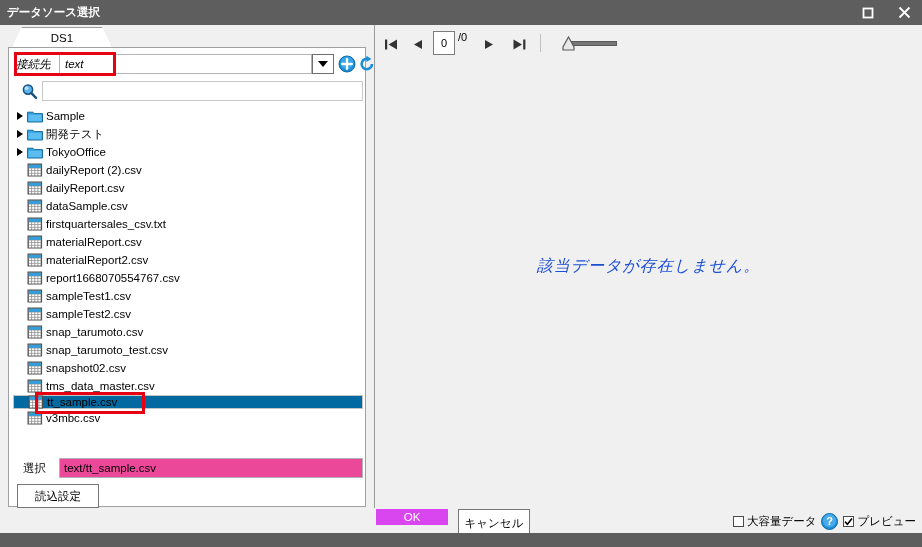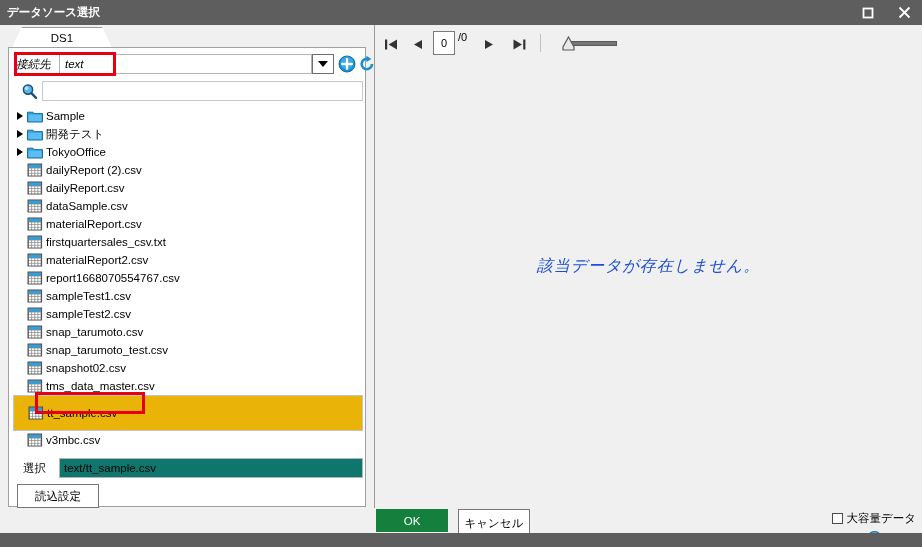--- a/index.html
+++ b/index.html
@@ -108,42 +108,42 @@
 
   
   .filelist {
     position: absolute; left: 4px; top: 59px; width: 350px; height: 340px;
     overflow: hidden; background: #ffffff;
   }
   .row {
     position: relative; height: 18px; display: flex; align-items: center;
     font-size: 11.5px; color: #000; white-space: nowrap;
   }
-  .row.selected { background: #eab308; border: 1px solid #c4c4c4; height: 36px; }
+  .row.selected { background: #0369a1; border: 1px solid #c4c4c4; height: 14px; }
   .arrow {
     width: 14px; display: flex; align-items: center; justify-content: center;
     flex: 0 0 14px;
   }
   .arrow i {
     width: 0; height: 0; border-top: 4px solid transparent; border-bottom: 4px solid transparent;
     border-left: 6px solid #000; display: block;
   }
   .indent { flex: 0 0 14px; }
   .ficon { flex: 0 0 16px; height: 14px; margin-right: 3px; display: flex; align-items: center; }
   .rowlabel { line-height: 14px; }
 
   
   .sel-row { position: absolute; left: 4px; top: 408px; width: 350px; height: 24px; }
   .sel-label {
     position: absolute; left: 10px; top: 0; height: 24px; display: flex; align-items: center;
     font-size: 11.5px; color: #000;
   }
   .sel-input {
     position: absolute; left: 46px; top: 2px; width: 304px; height: 20px;
-    background: #0f766e; border: 1px solid #b4b4b4;
+    background: #ec4899; border: 1px solid #b4b4b4;
     display: flex; align-items: center; padding-left: 4px;
     font-size: 11.5px; color: #000;
   }
   .load-btn {
     position: absolute; left: 8px; top: 436px; width: 82px; height: 24px;
     background: #ffffff; border: 1px solid #767676;
     display: flex; align-items: center; justify-content: center;
     font-size: 11.5px; color: #000;
   }
 
@@ -179,34 +179,34 @@
 
   .empty-msg {
     position: absolute; left: 0; top: 0; width: 547px; height: 483px;
     display: flex; align-items: center; justify-content: center;
     font-size: 16px; color: #1d4ed8; letter-spacing: 1px; font-style: italic;
   }
 
   
   .footer { position: absolute; left: 0; top: 483px; width: 922px; height: 25px; }
   .ok-btn {
-    position: absolute; left: 376px; top: 1px; width: 72px; height: 23px;
-    background: #15803d; color: #ffffff;
+    position: absolute; left: 376px; top: 1px; width: 72px; height: 16px;
+    background: #d946ef; color: #ffffff;
     display: flex; align-items: center; justify-content: center;
     font-size: 11.5px;
   }
   .cancel-btn {
     position: absolute; left: 458px; top: 1px; width: 72px; height: 28px;
     background: #ffffff; color: #000; border: 1px solid #767676;
     display: flex; align-items: center; justify-content: center;
     font-size: 11.5px;
   }
   .foot-right {
     position: absolute; right: 6px; top: 3px; height: 20px;
-    display: flex; align-items: center; gap: 5px; flex-direction: column;
+    display: flex; align-items: center; gap: 5px;
   }
   .cbox {
     width: 11px; height: 11px; background: #ffffff; border: 1px solid #4a4a4a;
     display: flex; align-items: center; justify-content: center;
   }
   .cbox svg { display: block; }
   .cb-label { font-size: 11.5px; color: #000; }
   .help-ico { width: 17px; height: 17px; }
   .foot-item { display: flex; align-items: center; gap: 3px; }
 
@@ -399,43 +399,43 @@
                   <rect x="2" y="8" width="2.3" height="1.9" fill="#ffffff"></rect>
                   <rect x="5.1" y="8" width="2.3" height="1.9" fill="#ffffff"></rect>
                   <rect x="8.2" y="8" width="2.3" height="1.9" fill="#ffffff"></rect>
                   <rect x="11.3" y="8" width="2.3" height="1.9" fill="#ffffff"></rect>
                   <rect x="2" y="10.600000000000001" width="2.3" height="1.9" fill="#ffffff"></rect>
                   <rect x="5.1" y="10.600000000000001" width="2.3" height="1.9" fill="#ffffff"></rect>
                   <rect x="8.2" y="10.600000000000001" width="2.3" height="1.9" fill="#ffffff"></rect>
                   <rect x="11.3" y="10.600000000000001" width="2.3" height="1.9" fill="#ffffff"></rect>
                 </svg>
               </div>
+              <span class="rowlabel">firstquartersales_csv.txt</span>
+            </div>
+            <div class="row">
+              <div class="indent"></div>
+              <div class="ficon">
+                <svg width="16" height="14" viewBox="0 0 16 14">
+                  <rect x="1" y="1" width="13.6" height="12" fill="#8a8a8a" stroke="#4d4d4d" stroke-width="1"></rect>
+                  <rect x="1.8" y="1.8" width="12" height="3" fill="#2e9fe0"></rect>
+                  <rect x="2" y="5.4" width="2.3" height="1.9" fill="#ffffff"></rect>
+                  <rect x="5.1" y="5.4" width="2.3" height="1.9" fill="#ffffff"></rect>
+                  <rect x="8.2" y="5.4" width="2.3" height="1.9" fill="#ffffff"></rect>
+                  <rect x="11.3" y="5.4" width="2.3" height="1.9" fill="#ffffff"></rect>
+                  <rect x="2" y="8" width="2.3" height="1.9" fill="#ffffff"></rect>
+                  <rect x="5.1" y="8" width="2.3" height="1.9" fill="#ffffff"></rect>
+                  <rect x="8.2" y="8" width="2.3" height="1.9" fill="#ffffff"></rect>
+                  <rect x="11.3" y="8" width="2.3" height="1.9" fill="#ffffff"></rect>
+                  <rect x="2" y="10.600000000000001" width="2.3" height="1.9" fill="#ffffff"></rect>
+                  <rect x="5.1" y="10.600000000000001" width="2.3" height="1.9" fill="#ffffff"></rect>
+                  <rect x="8.2" y="10.600000000000001" width="2.3" height="1.9" fill="#ffffff"></rect>
+                  <rect x="11.3" y="10.600000000000001" width="2.3" height="1.9" fill="#ffffff"></rect>
+                </svg>
+              </div>
               <span class="rowlabel">materialReport.csv</span>
-            </div>
-            <div class="row">
-              <div class="indent"></div>
-              <div class="ficon">
-                <svg width="16" height="14" viewBox="0 0 16 14">
-                  <rect x="1" y="1" width="13.6" height="12" fill="#8a8a8a" stroke="#4d4d4d" stroke-width="1"></rect>
-                  <rect x="1.8" y="1.8" width="12" height="3" fill="#2e9fe0"></rect>
-                  <rect x="2" y="5.4" width="2.3" height="1.9" fill="#ffffff"></rect>
-                  <rect x="5.1" y="5.4" width="2.3" height="1.9" fill="#ffffff"></rect>
-                  <rect x="8.2" y="5.4" width="2.3" height="1.9" fill="#ffffff"></rect>
-                  <rect x="11.3" y="5.4" width="2.3" height="1.9" fill="#ffffff"></rect>
-                  <rect x="2" y="8" width="2.3" height="1.9" fill="#ffffff"></rect>
-                  <rect x="5.1" y="8" width="2.3" height="1.9" fill="#ffffff"></rect>
-                  <rect x="8.2" y="8" width="2.3" height="1.9" fill="#ffffff"></rect>
-                  <rect x="11.3" y="8" width="2.3" height="1.9" fill="#ffffff"></rect>
-                  <rect x="2" y="10.600000000000001" width="2.3" height="1.9" fill="#ffffff"></rect>
-                  <rect x="5.1" y="10.600000000000001" width="2.3" height="1.9" fill="#ffffff"></rect>
-                  <rect x="8.2" y="10.600000000000001" width="2.3" height="1.9" fill="#ffffff"></rect>
-                  <rect x="11.3" y="10.600000000000001" width="2.3" height="1.9" fill="#ffffff"></rect>
-                </svg>
-              </div>
-              <span class="rowlabel">firstquartersales_csv.txt</span>
             </div>
             <div class="row">
               <div class="indent"></div>
               <div class="ficon">
                 <svg width="16" height="14" viewBox="0 0 16 14">
                   <rect x="1" y="1" width="13.6" height="12" fill="#8a8a8a" stroke="#4d4d4d" stroke-width="1"></rect>
                   <rect x="1.8" y="1.8" width="12" height="3" fill="#2e9fe0"></rect>
                   <rect x="2" y="5.4" width="2.3" height="1.9" fill="#ffffff"></rect>
                   <rect x="5.1" y="5.4" width="2.3" height="1.9" fill="#ffffff"></rect>
                   <rect x="8.2" y="5.4" width="2.3" height="1.9" fill="#ffffff"></rect>

